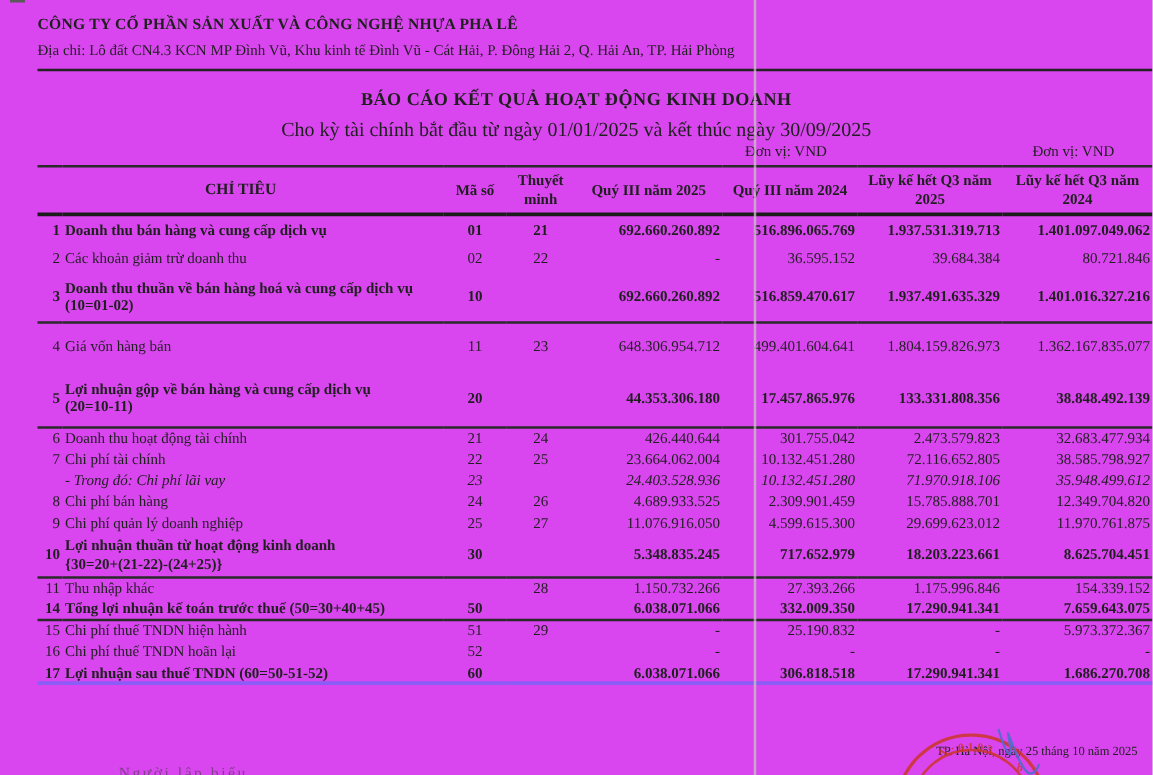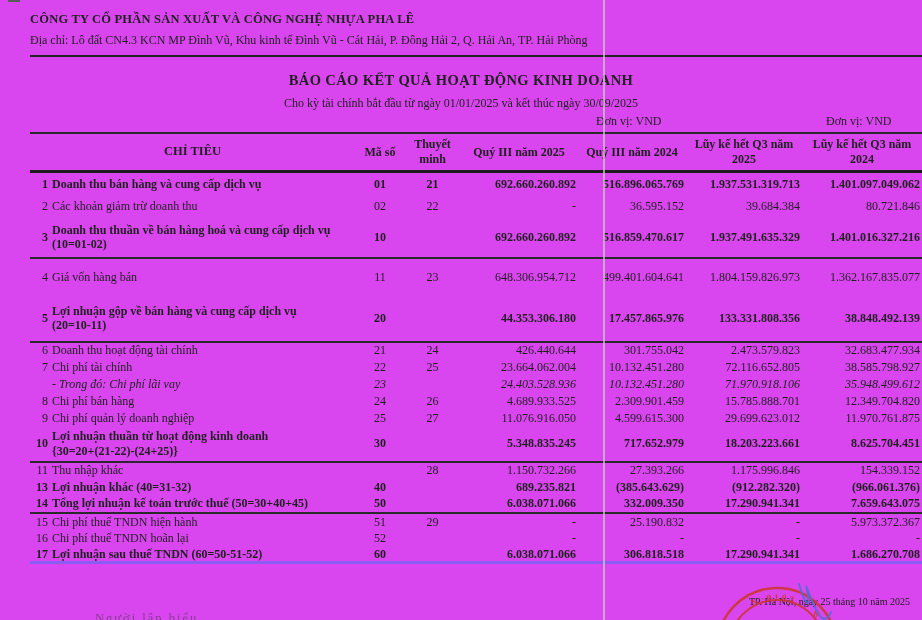--- a/index.html
+++ b/index.html
@@ -9,21 +9,21 @@
     font-family:"Liberation Serif","DejaVu Serif",serif;
   }
   
   .scan-line{position:absolute;left:603px;top:0;width:2px;height:620px;background:#c9c7c1;opacity:.75;z-index:5;}
   .corner-mark{position:absolute;left:8px;top:0;width:12px;height:2px;background:#5a5a5a;}
   
   .company{position:absolute;left:30px;top:12px;font-weight:bold;font-size:12.5px;letter-spacing:.2px;}
   .address{position:absolute;left:30px;top:33px;font-size:12px;}
   .rule-address{position:absolute;left:30px;top:55px;width:892px;height:2px;background:#232323;}
   .title{position:absolute;left:0;top:72px;width:922px;text-align:center;font-weight:bold;font-size:14.5px;letter-spacing:.4px;}
-  .subtitle{position:absolute;left:0;top:96px;width:922px;text-align:center;font-size:12px;}
+  .subtitle{position:absolute;left:0;top:96px;width:922px;text-align:center;font-size:16px;}
   .unit{position:absolute;top:114px;font-size:12px;}
   .unit-1{left:596px;}
   .unit-2{left:826px;}
   
   table.report{
     position:absolute;left:30px;top:132px;width:892px;
     border-collapse:collapse;table-layout:fixed;font-size:12px;
   }
   table.report th{
     font-weight:bold;font-size:12px;vertical-align:middle;text-align:center;
@@ -241,32 +241,20 @@
           <td class="c-label">
             <div>Thu nhập khác</div>
           </td>
           <td class="c-ma"></td>
           <td class="c-tm">28</td>
           <td class="c-v">1.150.732.266</td>
           <td class="c-v">27.393.266</td>
           <td class="c-v">1.175.996.846</td>
           <td class="c-v c-v4">154.339.152</td>
         </tr>
-        <tr class="bold">
-          <td class="c-no">13</td>
-          <td class="c-label">
-            <div>Lợi nhuận khác (40=31-32)</div>
-          </td>
-          <td class="c-ma">40</td>
-          <td class="c-tm"></td>
-          <td class="c-v">689.235.821</td>
-          <td class="c-v">(385.643.629)</td>
-          <td class="c-v">(912.282.320)</td>
-          <td class="c-v c-v4">(966.061.376)</td>
-        </tr>
         <tr class="bold sep">
           <td class="c-no">14</td>
           <td class="c-label">
             <div>Tổng lợi nhuận kế toán trước thuế (50=30+40+45)</div>
           </td>
           <td class="c-ma">50</td>
           <td class="c-tm"></td>
           <td class="c-v">6.038.071.066</td>
           <td class="c-v">332.009.350</td>
           <td class="c-v">17.290.941.341</td>

